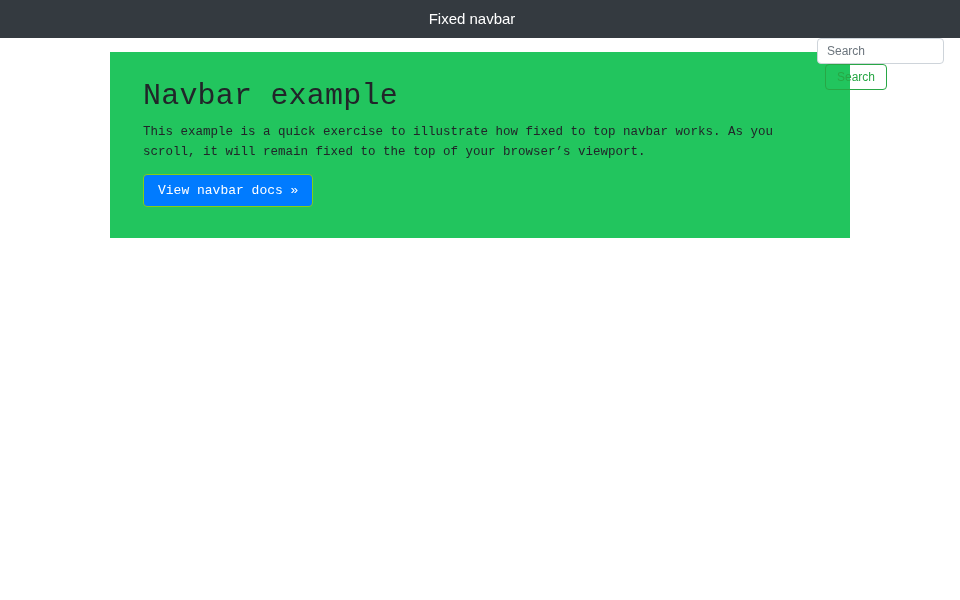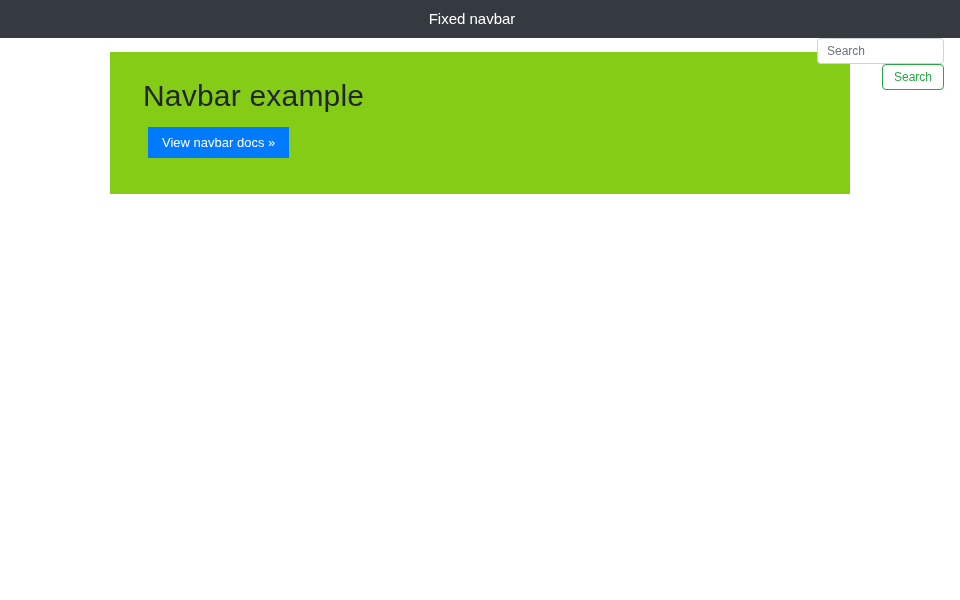--- a/index.html
+++ b/index.html
@@ -40,21 +40,21 @@
     cursor: pointer;
     white-space: nowrap;
   }
   .nav-link.active { color: #ffffff; }
   .nav-link.default { color: rgba(255,255,255,0.5); }
   .nav-link.disabled { color: rgba(255,255,255,0.25); cursor: default; }
 
   .search-form {
     margin-left: auto;
     display: flex;
-    align-items: flex-end;
+    align-items: flex-start;
   }
   .search-input {
     width: 127px;
     height: 26px;
     border: 1px solid #ced4da;
     border-radius: 4px;
     background: #ffffff;
     padding: 0 9px;
     font-size: 12px;
     font-family: inherit;
@@ -74,43 +74,44 @@
     font-family: inherit;
     cursor: pointer;
   }
 
   
   .main-container {
     width: 740px;
     margin: 14px auto 0;
   }
   .jumbotron {
-    background: #84cc16;
+    background: #22c55e;
     padding: 26px 33px 31px;
+    font-family: Liberation Mono, monospace;
   }
   .jumbotron h1 {
     font-size: 30px;
     line-height: 1.2;
     font-weight: 500;
     color: #212529;
     margin: 0 0 8px;
     letter-spacing: 0.2px;
   }
   .jumbotron p {
     font-size: 12.5px;
     line-height: 20px;
     color: #212529;
     margin: 0 0 12px;
     max-width: 680px;
   }
   .cta-btn {
     display: inline-block;
     background: #007bff;
     color: #ffffff;
-    border: 5px solid #84cc16;
+    border: 1px solid #84cc16;
     border-radius: 4px;
     padding: 8px 14px;
     font-size: 13px;
     font-family: inherit;
     text-decoration: none;
     cursor: pointer;
   }
 </style>
 </head>
 <body>
@@ -119,15 +120,16 @@
   <a class="navbar-brand">Fixed navbar</a>
   <form class="search-form">
     <input class="search-input" type="text" placeholder="Search" style="">
     <button class="search-btn" type="submit">Search</button>
   </form>
 </nav>
 
 <main class="main-container">
   <div class="jumbotron">
     <h1>Navbar example</h1>
+    <p>This example is a quick exercise to illustrate how fixed to top navbar works. As you scroll, it will remain fixed to the top of your browser’s viewport.</p>
     <a class="cta-btn">View navbar docs »</a>
   </div>
 </main>
 
 </body></html>

